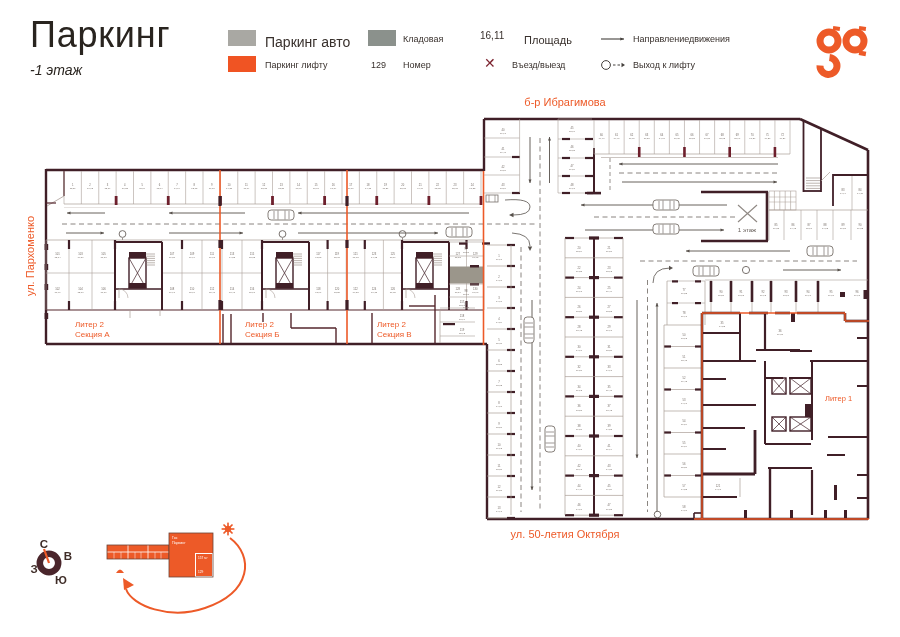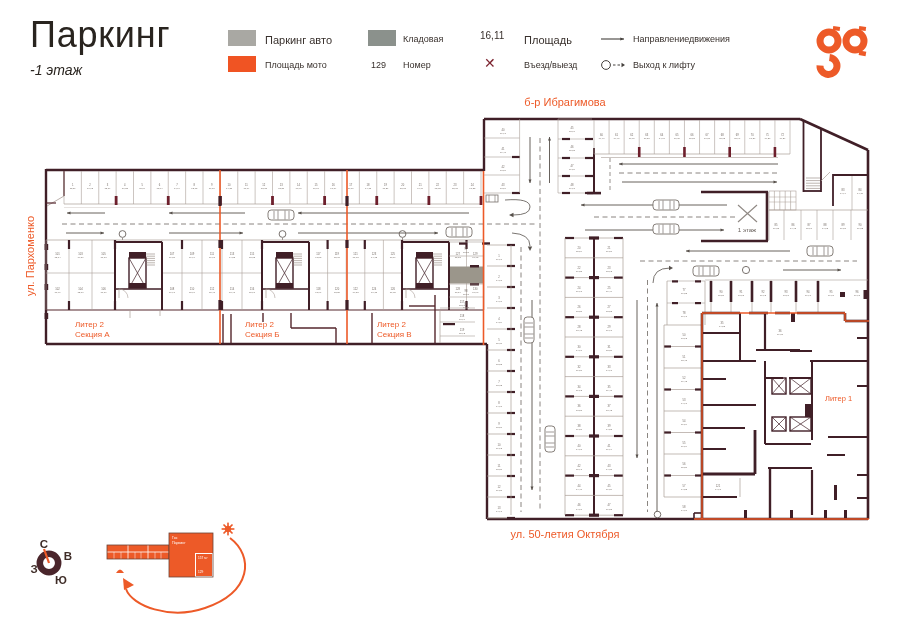--- a/index.html
+++ b/index.html
@@ -1,26 +1,26 @@
 <!DOCTYPE html>
 <html><head><meta charset="utf-8"><title>Паркинг</title><style>html,body{margin:0;padding:0;width:900px;height:637px;background:#fff;font-family:"Liberation Sans",sans-serif;overflow:hidden}</style></head><body>
 <div style="position:absolute;left:30px;top:14px;font-size:36px;letter-spacing:0.8px;color:#29241f;">Паркинг</div>
 <div style="position:absolute;left:30px;top:62px;font-size:14px;color:#29241f;font-style:italic;">-1 этаж</div>
 <div style="position:absolute;left:228px;top:30px;width:28px;height:16px;background:#a9a8a3;"></div>
-<div style="position:absolute;left:265px;top:34px;font-size:11px;color:#38302c;">Паркинг авто</div>
+<div style="position:absolute;left:265px;top:34px;font-size:14px;color:#38302c;">Паркинг авто</div>
 <div style="position:absolute;left:228px;top:56px;width:28px;height:16px;background:#f05423;"></div>
-<div style="position:absolute;left:265px;top:60px;font-size:9px;color:#38302c;">Площадь мото</div>
+<div style="position:absolute;left:265px;top:60px;font-size:9px;color:#38302c;">Паркинг лифту</div>
 <div style="position:absolute;left:368px;top:30px;width:28px;height:16px;background:#8b918c;"></div>
 <div style="position:absolute;left:403px;top:34px;font-size:9px;color:#38302c;text-align:center;">Кладовая</div>
 <div style="position:absolute;left:371px;top:60px;font-size:9px;color:#38302c;">129</div>
 <div style="position:absolute;left:403px;top:60px;font-size:9px;color:#38302c;">Номер</div>
 <div style="position:absolute;left:480px;top:30px;font-size:10px;color:#38302c;">16,11</div>
 <div style="position:absolute;left:524px;top:34px;font-size:11px;color:#38302c;">Площадь</div>
 <div style="position:absolute;left:484px;top:55px;font-size:14px;color:#7d2430;">✕</div>
-<div style="position:absolute;left:512px;top:60px;font-size:9px;color:#38302c;margin-left:12px;">Въезд/выезд</div>
+<div style="position:absolute;left:512px;top:60px;font-size:9px;color:#38302c;">Въезд/выезд</div>
 <svg style="position:absolute;left:0;top:0" width="900" height="637" viewBox="0 0 900 637" font-family="Liberation Sans, sans-serif">
     <defs>
       <g id="carh" fill="#ffffff" stroke="#776f6a" stroke-width="0.9">
         <rect x="0" y="0" width="26" height="10" rx="3.2"></rect>
         <path d="M 6 1 L 6 9 M 10 0.5 L 10 9.5 M 17 0.5 L 17 9.5 M 21 1 L 21 9" stroke-width="0.7"></path>
       </g>
     </defs>
     <g>
       <line x1="601" y1="39" x2="624" y2="39" stroke="#44403c" stroke-width="1.1"></line>
       <polygon points="624,39 620.3,40.6 620.3,37.4" fill="#44403c"></polygon>

